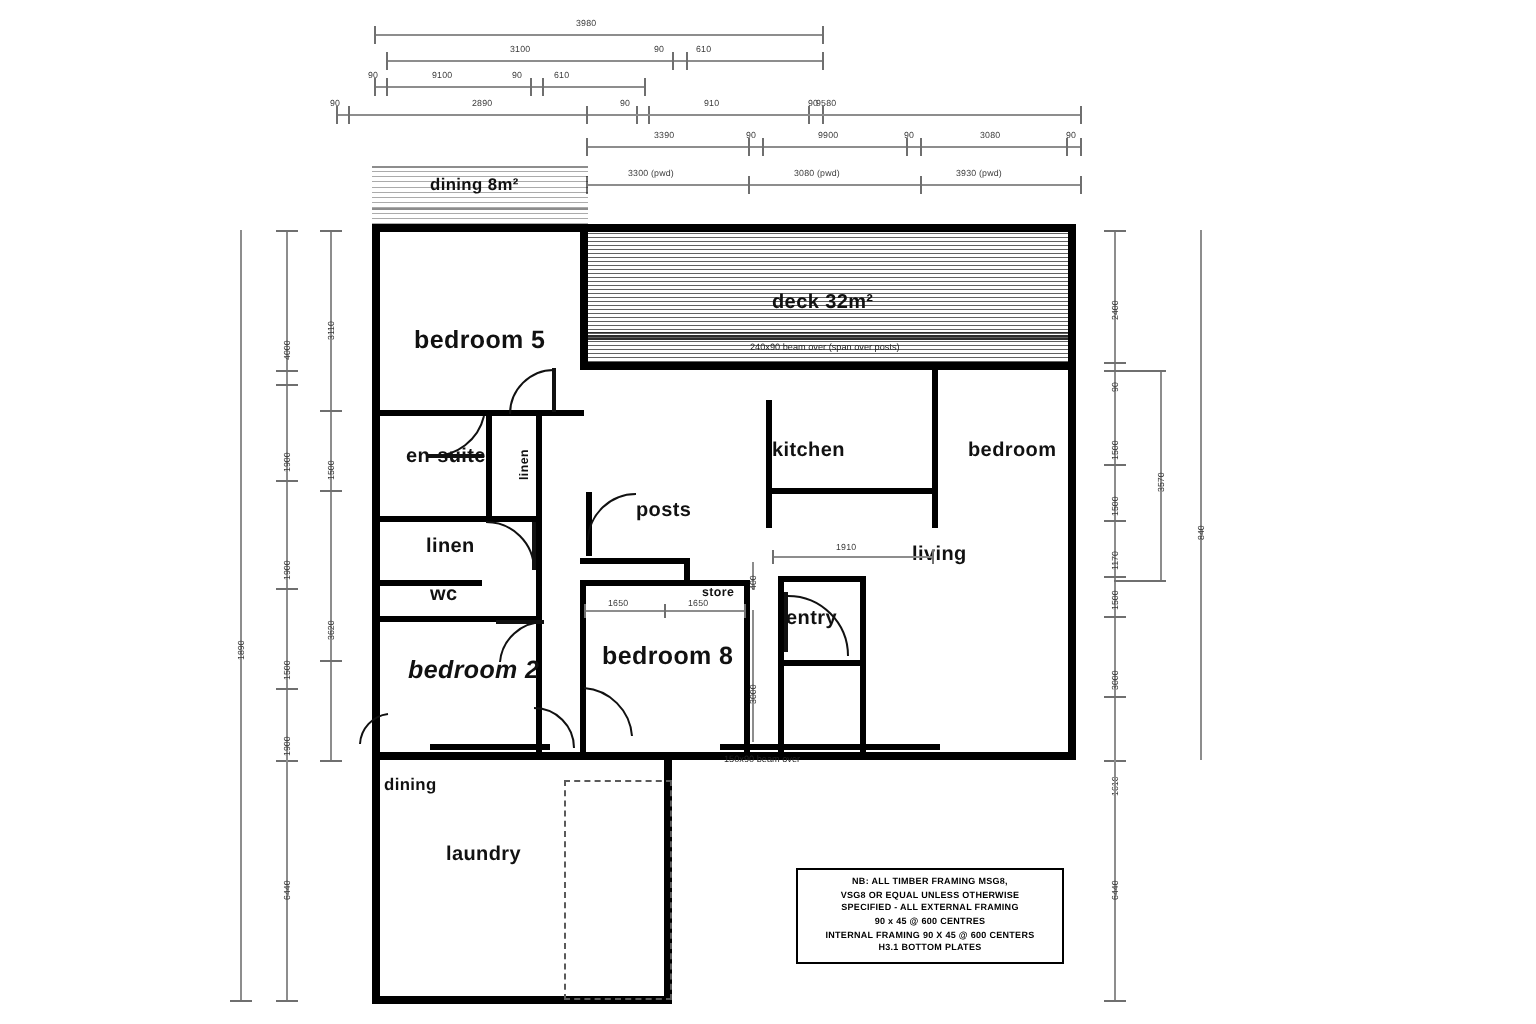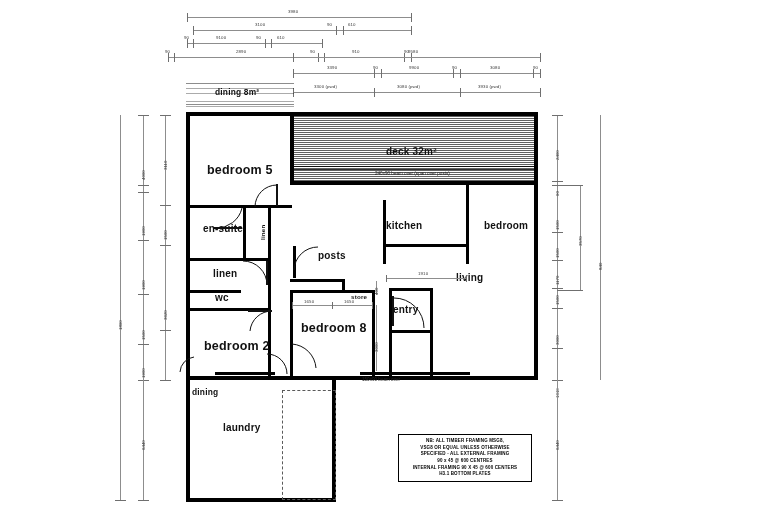--- a/index.html
+++ b/index.html
@@ -241,21 +241,21 @@
     <svg width="30" height="28">
         <path d="M2,2 A26,26 0 0 1 26,26" fill="none" stroke="#111" stroke-width="1"></path>
       </svg>
   </div>
 
   <div class="roomlbl r14" style="left:207px;top:164px;">bedroom 5</div>
   <div class="roomlbl r11" style="left:203px;top:224px;">en-suite</div>
   <div class="roomlbl r7" style="left:254px;top:212px;transform-origin:0 0;transform:rotate(-90deg) translate(-28px,6px);">linen</div>
   <div class="roomlbl r11" style="left:213px;top:269px;">linen</div>
   <div class="roomlbl r11" style="left:215px;top:293px;">wc</div>
-  <div class="roomlbl r14" style="left:204px;top:340px;">bedroom 2</div>
+  <div class="roomlbl r14" style="left:204px;top:329px;font-style:italic;">bedroom 2</div>
   <div class="roomlbl r14" style="left:301px;top:322px;">bedroom 8</div>
   <div class="roomlbl r11" style="left:318px;top:251px;">posts</div>
   <div class="roomlbl r11" style="left:386px;top:221px;">kitchen</div>
   <div class="roomlbl r11" style="left:484px;top:221px;">bedroom</div>
   <div class="roomlbl r11" style="left:456px;top:273px;">living</div>
   <div class="roomlbl r11" style="left:393px;top:305px;">entry</div>
   <div class="roomlbl r7" style="left:351px;top:294px;">store</div>
   <div class="roomlbl r9" style="left:192px;top:388px;">dining</div>
   <div class="roomlbl r11" style="left:223px;top:423px;">laundry</div>
 

